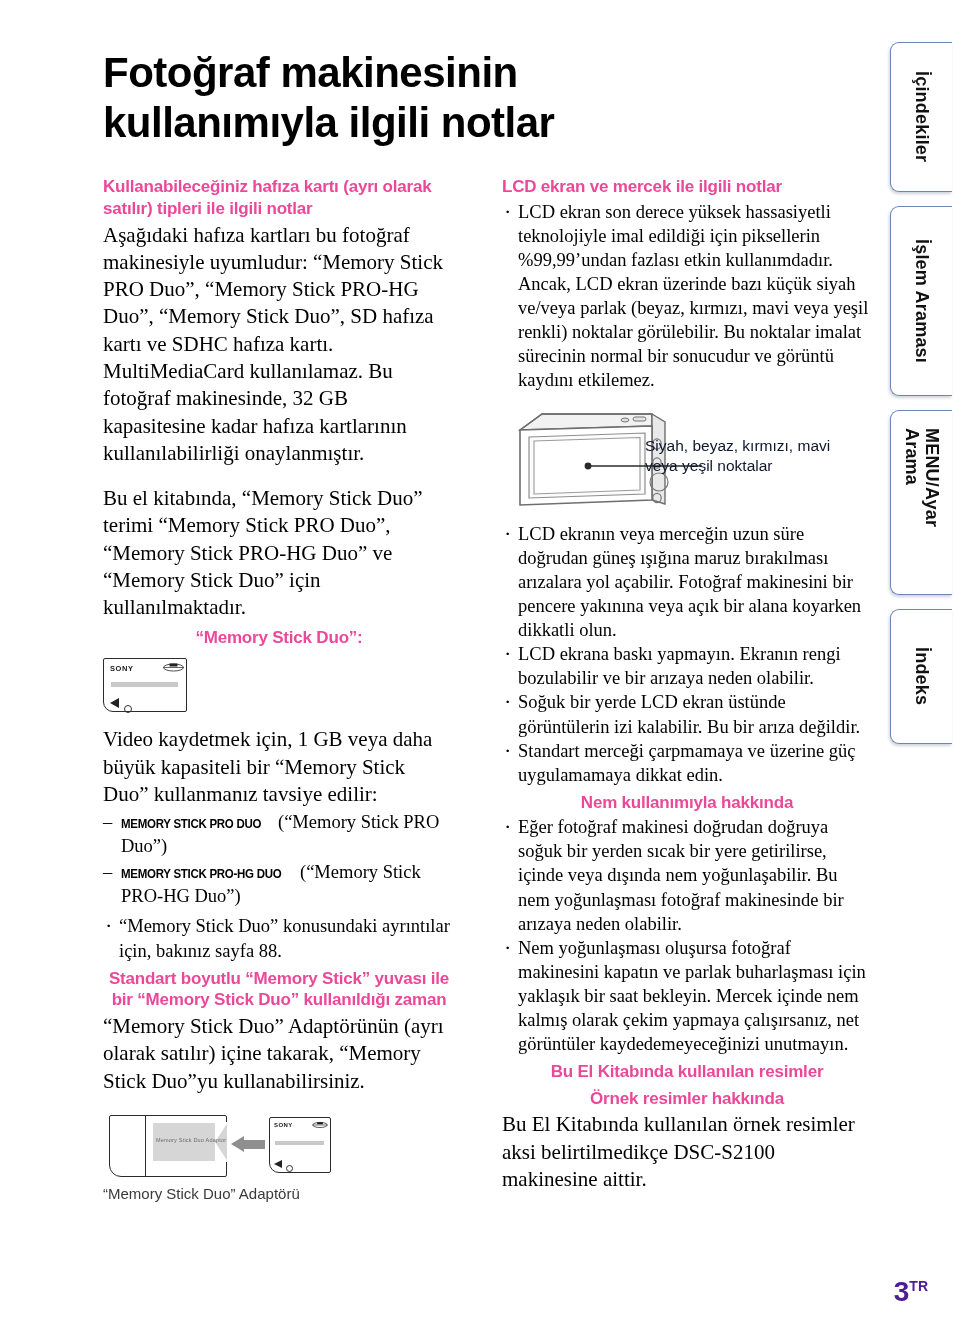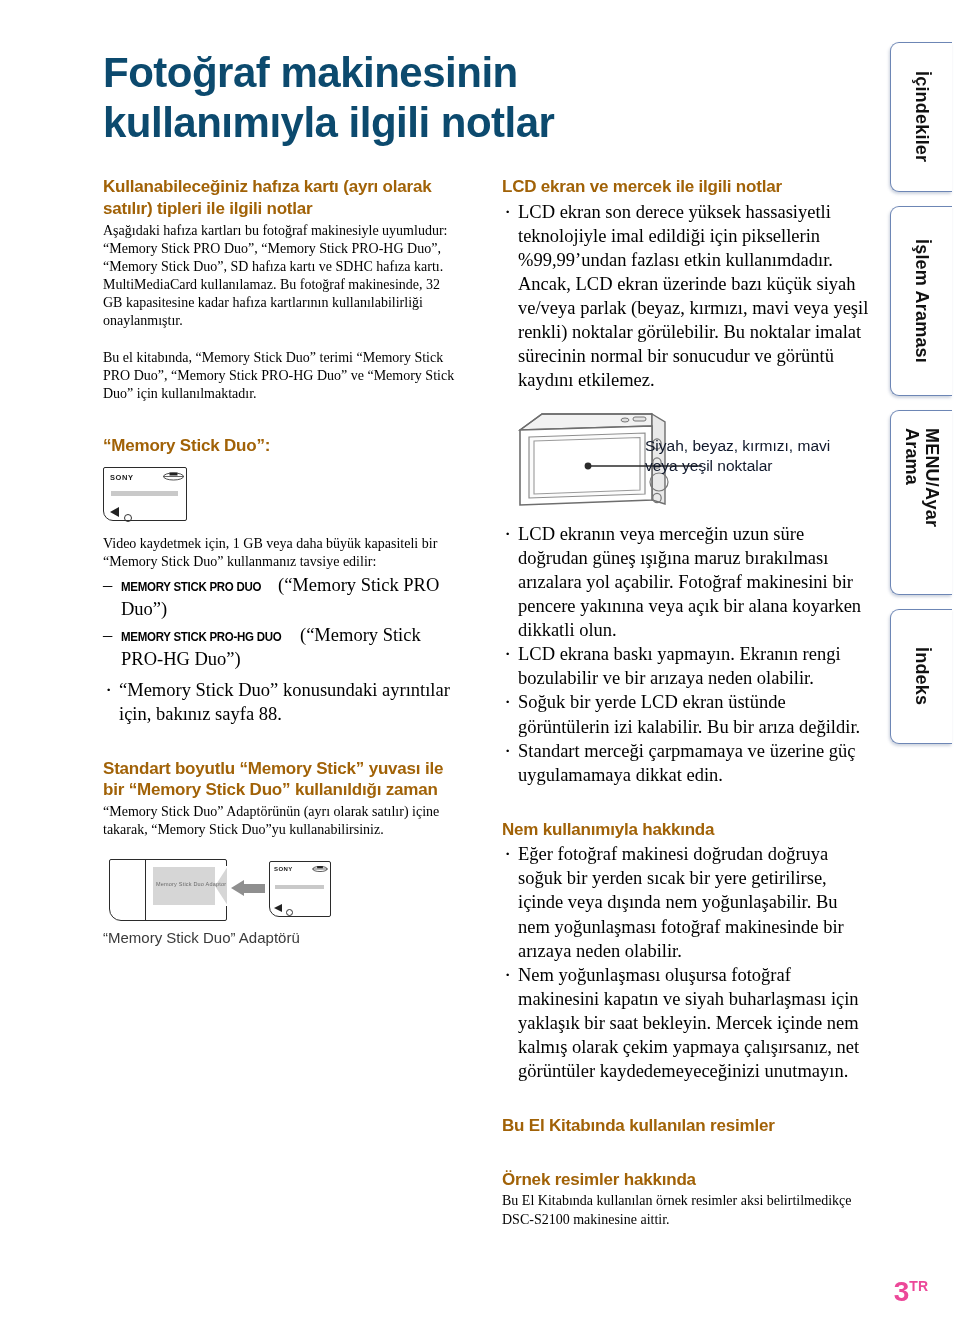--- a/index.html
+++ b/index.html
@@ -17,47 +17,47 @@
 
   
   .title{
     position:absolute;
     left:103px; top:48px;
     width:620px;
     font-family:"Liberation Sans", sans-serif;
     font-weight:bold;
     font-size:42px;
     line-height:1.18;
-    color:#0c4a6e;
+    color:#000000;
     letter-spacing:-0.5px;
   }
 
   
   .col{
     position:absolute;
     top:176px;
     width:352px;
   }
   .col-left{ left:103px; }
   .col-right{ left:502px; width:370px; }
 
   h2.sec{
     font-family:"Liberation Sans", sans-serif;
     font-weight:bold;
     font-size:17px;
     line-height:1.28;
-    color:#a16207;
+    color:#ec4899;
     margin:0 0 2px 0;
     letter-spacing:-0.2px;
   }
-  h2.sec.gap{ margin-top:32px; }
+  h2.sec.gap{ margin-top:5px;text-align:center; }
 
   p.body{
     font-family:"Liberation Serif", serif;
-    font-size:14px;
+    font-size:21px;
     line-height:1.30;
     color:#000;
     margin:0 0 0 0;
   }
   p.body.gap{ margin-top:18px; }
 
   ul.bul{
     list-style:none;
     margin:0; padding:0;
   }
@@ -276,21 +276,21 @@
   .tab.t4{height:135px;}
   .tab.t3 .lbl{ white-space:normal; height:150px; }
 
   
   .pagenum{
     position:absolute;
     right:32px;bottom:18px;
     font-family:"Liberation Sans", sans-serif;
     font-weight:bold;
     font-size:28px;
-    color:#ec4899;
+    color:#4c1d95;
   }
   .pagenum sup{
     font-size:14px;
     font-weight:bold;
     vertical-align:super;
   }
 </style>
 </head>
 <body>
 
@@ -408,21 +408,21 @@
       <li>LCD ekranın veya merceğin uzun süre doğrudan güneş ışığına maruz bırakılması arızalara yol açabilir. Fotoğraf makinesini bir pencere yakınına veya açık bir alana koyarken dikkatli olun.</li>
       <li>LCD ekrana baskı yapmayın. Ekranın rengi bozulabilir ve bir arızaya neden olabilir.</li>
       <li>Soğuk bir yerde LCD ekran üstünde görüntülerin izi kalabilir. Bu bir arıza değildir.</li>
       <li>Standart merceği çarpmamaya ve üzerine güç uygulamamaya dikkat edin.</li>
     </ul>
 
     <h2 class="sec gap">Nem kullanımıyla hakkında</h2>
 
     <ul class="bul">
       <li>Eğer fotoğraf makinesi doğrudan doğruya soğuk bir yerden sıcak bir yere getirilirse, içinde veya dışında nem yoğunlaşabilir. Bu nem yoğunlaşması fotoğraf makinesinde bir arızaya neden olabilir.</li>
-      <li>Nem yoğunlaşması oluşursa fotoğraf makinesini kapatın ve siyah buharlaşması için yaklaşık bir saat bekleyin. Mercek içinde nem kalmış olarak çekim yapmaya çalışırsanız, net görüntüler kaydedemeyeceğinizi unutmayın.</li>
+      <li>Nem yoğunlaşması oluşursa fotoğraf makinesini kapatın ve parlak buharlaşması için yaklaşık bir saat bekleyin. Mercek içinde nem kalmış olarak çekim yapmaya çalışırsanız, net görüntüler kaydedemeyeceğinizi unutmayın.</li>
     </ul>
 
     <h2 class="sec gap">Bu El Kitabında kullanılan resimler</h2>
 
     <h2 class="sec gap">Örnek resimler hakkında</h2>
     <p class="body">Bu El Kitabında kullanılan örnek resimler aksi belirtilmedikçe DSC-S2100 makinesine aittir.</p>
 
   </div>
 
   <div class="tabs">

